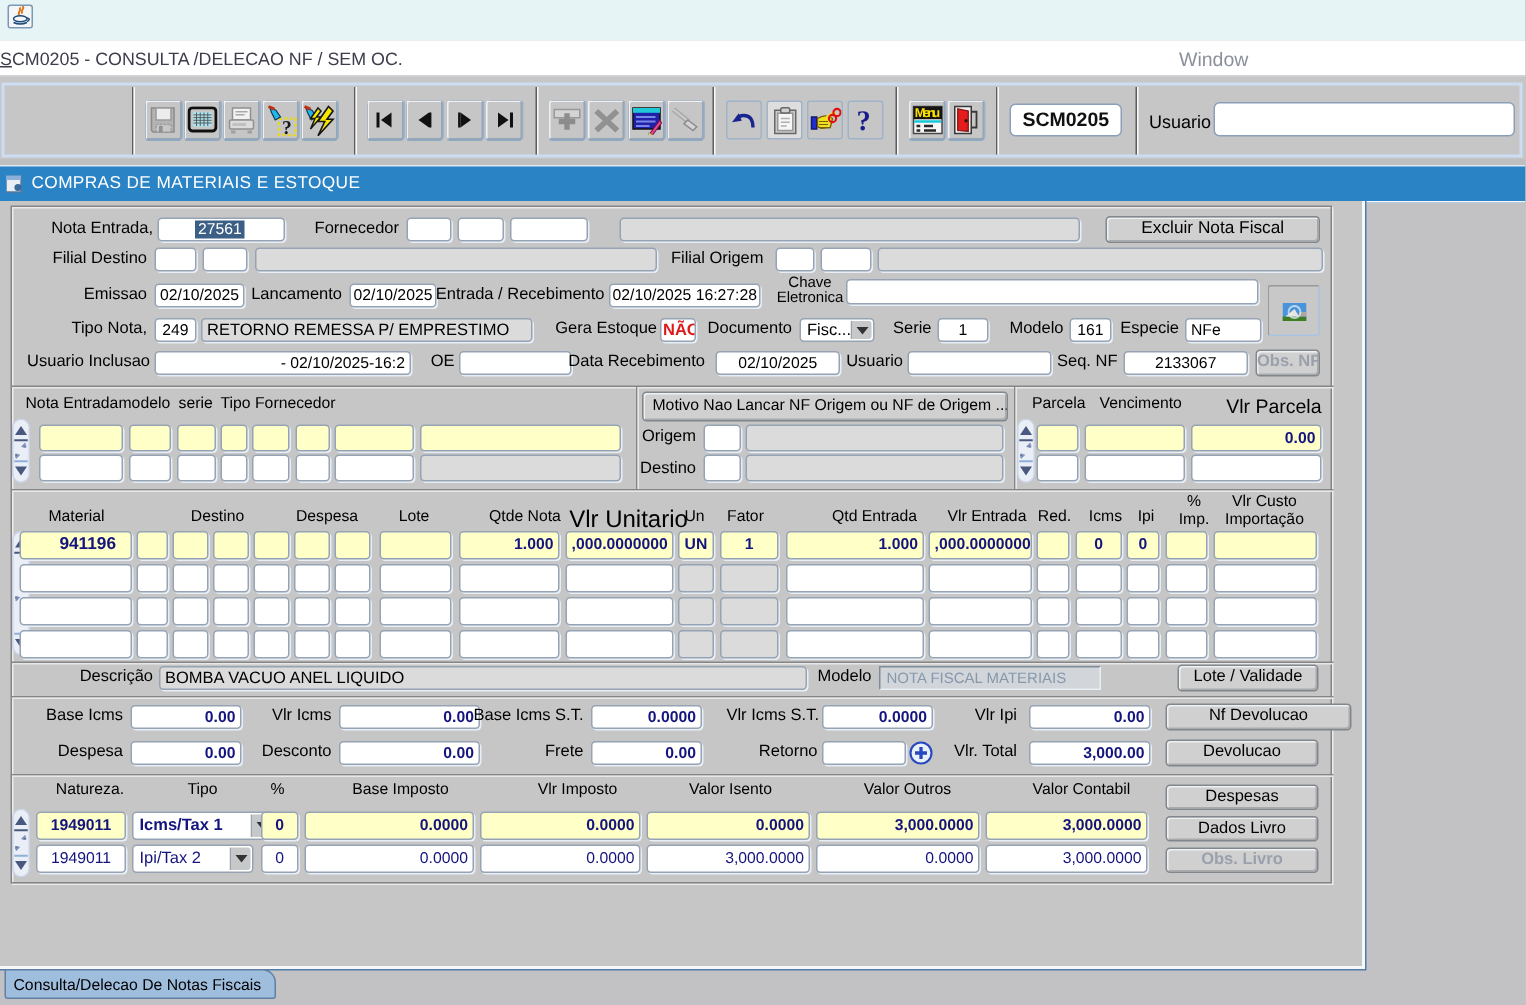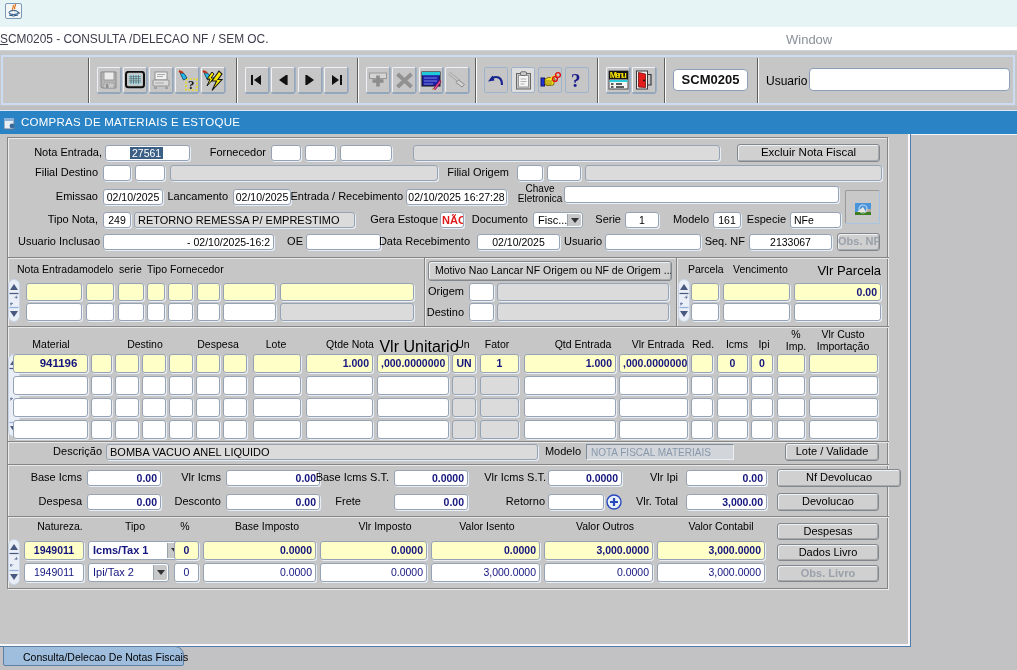--- a/index.html
+++ b/index.html
@@ -441,21 +441,21 @@
 <div class="f r nv" style="left:394px;top:470px;width:74px;height:16px;line-height:14px;">0.0000</div>
 <div class="lb " style="right:471px;top:471px;color:#000;font-size:11px">Vlr Icms S.T.</div>
 <div class="f r nv" style="left:548px;top:470px;width:74px;height:16px;line-height:14px;">0.0000</div>
 <div class="lb " style="right:339px;top:471px;color:#000;font-size:11px">Vlr Ipi</div>
 <div class="f r nv" style="left:686px;top:470px;width:81px;height:16px;line-height:14px;">0.00</div>
 <div class="bt " style="left:777px;top:469px;width:124px;height:18px;line-height:15px;">Nf Devolucao</div>
 <div class="lb " style="right:935px;top:495px;color:#000;font-size:11px">Despesa</div>
 <div class="f r nv" style="left:87px;top:494px;width:74px;height:16px;line-height:14px;">0.00</div>
 <div class="lb " style="right:796px;top:495px;color:#000;font-size:11px">Desconto</div>
 <div class="f r nv" style="left:226px;top:494px;width:94px;height:16px;line-height:14px;">0.00</div>
-<div class="lb " style="right:656px;top:495px;color:#000;font-size:11px">Frete</div>
+<div class="lb " style="right:628px;top:495px;color:#000;font-size:11px">Frete</div>
 <div class="f r nv" style="left:394px;top:494px;width:74px;height:16px;line-height:14px;">0.00</div>
 <div class="lb " style="right:472px;top:495px;color:#000;font-size:11px">Retorno</div>
 <div class="f " style="left:548px;top:494px;width:56px;height:16px;line-height:14px;"></div>
 <div style="position:absolute;left:606px;top:494px;width:16px;height:16px"><svg width="16" height="16" viewBox="0 0 16 16">
       <circle cx="8" cy="8" r="7" fill="#e8f0f8" stroke="#2848c0" stroke-width="1.4"></circle>
       <path d="M8 4 v8 M4 8 h8" stroke="#2848c0" stroke-width="2.2"></path>
     </svg></div>
 <div class="lb " style="right:339px;top:495px;color:#000;font-size:11px">Vlr. Total</div>
 <div class="f r nv" style="left:686px;top:494px;width:81px;height:16px;line-height:14px;">3,000.00</div>
 <div class="bt " style="left:777px;top:493px;width:102px;height:18px;line-height:15px;">Devolucao</div>
@@ -487,12 +487,12 @@
 <div class="cmb " style="left:88px;top:563px;width:81px;height:19px;line-height:17px;padding-left:4px"><span class="nvn">Ipi/Tax 2</span><div class="ca"></div></div>
 <div class="f  c nvn" style="left:174px;top:563px;width:25px;height:19px;line-height:17px;">0</div>
 <div class="f  r nvn" style="left:203px;top:563px;width:113px;height:19px;line-height:17px;">0.0000</div>
 <div class="f  r nvn" style="left:320px;top:563px;width:107px;height:19px;line-height:17px;">0.0000</div>
 <div class="f  r nvn" style="left:431px;top:563px;width:109px;height:19px;line-height:17px;">3,000.0000</div>
 <div class="f  r nvn" style="left:544px;top:563px;width:109px;height:19px;line-height:17px;">0.0000</div>
 <div class="f  r nvn" style="left:657px;top:563px;width:108px;height:19px;line-height:17px;">3,000.0000</div>
 <div class="bt " style="left:777px;top:523px;width:102px;height:17px;line-height:14px;">Despesas</div>
 <div class="bt " style="left:777px;top:544px;width:102px;height:17px;line-height:14px;">Dados Livro</div>
 <div class="bt " style="left:777px;top:565px;width:102px;height:17px;line-height:14px;"><span class="dtx" style="font-weight:bold">Obs. Livro</span></div>
-<div style="position:absolute;left:3px;top:646px;width:181px;height:20px;background:#9fbddd;border:1px solid #5f7fa5;border-radius:1px 9px 2px 2px;font-size:10.5px;color:#000;padding:4px 0 0 19px;white-space:nowrap">Consulta/Delecao De Notas Fiscais</div>
+<div style="position:absolute;left:3px;top:646px;width:181px;height:20px;background:#9fbddd;border:1px solid #5f7fa5;border-radius:1px 9px 2px 2px;font-size:10.5px;color:#000;padding:4px 0 0 5px;white-space:nowrap">Consulta/Delecao De Notas Fiscais</div>
 </body></html>

